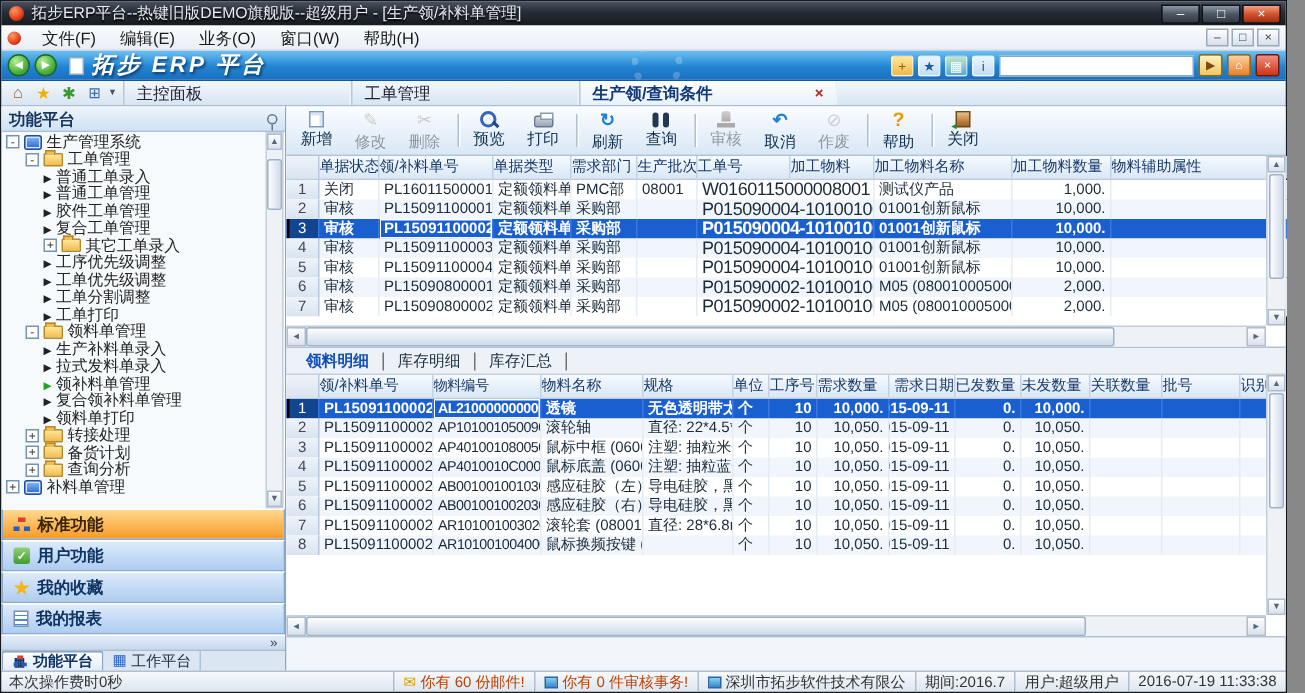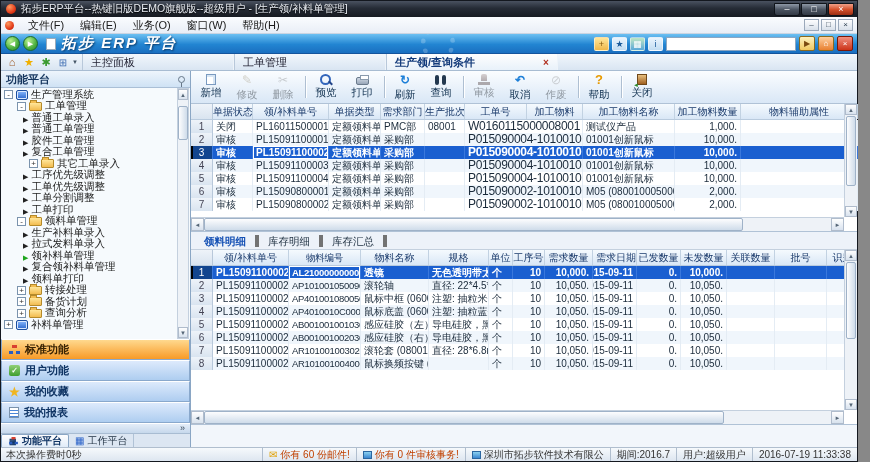--- a/index.html
+++ b/index.html
@@ -43,21 +43,21 @@
   .tabx{margin-left:auto;color:#b03020;font-weight:bold;font-size:10px}
   
   .bodyrow{flex:1;display:flex;min-height:0}
   
   .sidebar{width:190px;flex:none;display:flex;flex-direction:column;background:#f6fafd;border-right:1px solid #8aa6c4}
   .sbheader{height:17px;flex:none;display:flex;align-items:center;background:linear-gradient(#eef5fc,#cfe2f4);border-bottom:1px solid #aabfd6;padding:0 5px;color:#16365e;font-weight:bold}
   .pin{margin-left:auto;width:7px;height:7px;border:1px solid #678;border-radius:50%;position:relative}
   .pin::after{content:"";position:absolute;left:2px;top:6px;width:1px;height:4px;background:#678}
   .tree{flex:1;position:relative;overflow:hidden;padding:1px 14px 0 0}
   .tree-row{display:flex;align-items:center;height:11.5px;font-size:10.5px;white-space:nowrap;cursor:default}
-  .tree-row.ind0{padding-left:3px}.tree-row.ind1{padding-left:16px}.tree-row.ind2{padding-left:22px}.tree-row.ind2f{padding-left:28px}
+  .tree-row.ind0{padding-left:3px}.tree-row.ind1{padding-left:16px}.tree-row.ind2{padding-left:28px}.tree-row.ind2f{padding-left:28px}
   .exp{width:9px;height:9px;flex:none;border:1px solid #7a93ad;background:#fff;font-size:8px;line-height:7px;text-align:center;color:#333;margin-right:3px}
   .tico{flex:none;margin-right:3px;display:inline-block}
   .ti-sys{width:12px;height:10px;background:linear-gradient(#8abaff,#2a66cc);border:1px solid #1c4fa0;border-radius:2px;box-shadow:inset 0 0 0 1px #d8e8ff}
   .ti-folder{width:13px;height:9px;background:linear-gradient(#ffe69a,#f2bc50);border:1px solid #b58a2a;border-radius:1px;position:relative}
   .ti-folder::before{content:"";position:absolute;left:0;top:-3px;width:5px;height:2px;background:#f2bc50;border:1px solid #b58a2a;border-bottom:none}
   .ti-leaf::before{content:"▶";font-size:7px;color:#222}
   .ti-leafsel::before{content:"▶";font-size:7px;color:#1fa51f}
   .tlabel{overflow:hidden;text-overflow:clip}
   .treescroll{position:absolute;right:1px;top:0;bottom:0;width:12px;background:#eef2f7;border:1px solid #c4d0de;display:flex;flex-direction:column}
   .sbarr{height:11px;flex:none;background:linear-gradient(#fefefe,#d8e2ee);border:1px solid #b0bccc;font-size:6px;text-align:center;line-height:10px;color:#567}
@@ -104,21 +104,21 @@
   .i-cancel::before{content:"↶";color:#1d7fd8;font-weight:bold}
   .i-void::before{content:"⊘";color:#98a2ac}
   .i-help::before{content:"?";color:#e89a00;font-weight:bold;font-size:13px}
   .i-close{width:10px;height:13px;background:linear-gradient(#e8c080,#a06020);border:1px solid #70481a;position:relative}
   .i-close::after{content:"◄";position:absolute;left:-5px;top:3px;font-size:6px;color:#2a8a2a}
   
   .grid{position:relative;display:flex;flex-direction:column;background:#fff;border-bottom:1px solid #b0c2d6;padding-right:13px}
   .maingrid{height:128px;flex:none}
   .dgrid{height:175px;flex:none}
   .ghead{height:16px;flex:none;display:flex;background:linear-gradient(#f5fafe,#d9e7f6);border-bottom:1px solid #b9cbde}
-  .hcell{flex:none;border-right:1px solid #c2d2e2;color:#1a3a6b;font-size:10px;line-height:15px;text-align:center;white-space:nowrap;overflow:hidden}
+  .hcell{flex:none;border-right:1px solid #c2d2e2;color:#1a3a6b;font-size:10px;line-height:15px;white-space:nowrap;overflow:hidden}
   .gbody{flex:none;display:flex;flex-direction:column}
   .trow,.drow{display:flex;height:13px;flex:none;color:#1a2a3a;background:#fff}
   .trow:nth-child(even),.drow:nth-child(even){background:#f0f6fc}
   .trow.sel,.drow.sel{background:#1a5fd0;color:#fff;font-weight:bold}
   .cell{flex:none;font-size:10px;line-height:13px;padding:0 3px;white-space:nowrap;overflow:hidden;border-right:1px solid #e4ecf4}
   .trow.sel .cell,.drow.sel .cell{border-right-color:#3a78dc}
   .num{background:linear-gradient(#eef3f9,#d9e4f0);text-align:center;color:#445;border-right:1px solid #b8c8da;font-weight:normal}
   .trow.sel .num,.drow.sel .num{background:#12458f;color:#fff;box-shadow:inset 2px 0 0 #000}
   .r{text-align:right}
   .c0{width:22px}.c1{width:40px}.c2{width:76px}.c3{width:52px}.c4{width:44px}.c5{width:40px}
@@ -131,21 +131,21 @@
   .d10{width:46px}.d11{width:48px}.d12{width:52px}.d13{width:31px;border-right:none}
   .gfill{flex:1;background:#fff}
   .hscroll{height:14px;flex:none;display:flex;background:#eef2f7;border-top:1px solid #c4d0de}
   .hbtn{width:13px;flex:none;background:linear-gradient(#fefefe,#d8e2ee);border:1px solid #b0bccc;font-size:6px;line-height:12px;text-align:center;color:#567}
   .htrack{flex:1;position:relative}
   .hthumb{position:absolute;left:0;top:0;bottom:0;width:86%;background:linear-gradient(#fdfdfe,#cfdcea);border:1px solid #9fb2c8;border-radius:2px}
   .vscroll{position:absolute;right:0;top:0;bottom:14px;width:13px;background:#eef2f7;border-left:1px solid #c4d0de;display:flex;flex-direction:column}
   .vthumb{flex:none;height:62%;margin:1px;background:linear-gradient(90deg,#fdfdfe,#cfdcea);border:1px solid #9fb2c8;border-radius:2px}
   
   .dtabs{height:18px;flex:none;display:flex;align-items:center;background:#edf2f9;border-bottom:1px solid #c4d0de;padding-left:4px;gap:0}
-  .dtab{padding:0 9px;font-size:10.5px;color:#234;border-right:4px solid #737373;line-height:12px}
+  .dtab{padding:0 9px;font-size:10.5px;color:#234;border-right:1px solid #737373;line-height:12px}
   .dtab.active{color:#1450b4;font-weight:bold}
   
   .queryline{height:24px;flex:none;display:flex;align-items:flex-start;background:#f4f8fc;padding:3px 4px;position:relative}
   .querytext{flex:1;font-size:10px;color:#222;white-space:nowrap;overflow:hidden}
   .qscroll{position:absolute;right:1px;top:2px;width:12px;display:flex;flex-direction:column;gap:1px}
   .qbtn{height:9px;background:linear-gradient(#fefefe,#d8e2ee);border:1px solid #b0bccc;font-size:5px;line-height:8px;text-align:center;color:#567}
   
   .statusbar{height:14px;flex:none;display:flex;align-items:center;background:linear-gradient(#f6f9fc,#dde6f0);border-top:1px solid #b0bece;font-size:10px;color:#333}
   .stleft{flex:1;padding:0 5px;white-space:nowrap;overflow:hidden}
   .stseg{flex:none;display:flex;align-items:center;gap:3px;padding:0 6px;border-left:1px solid #b0bece;white-space:nowrap;height:100%}

